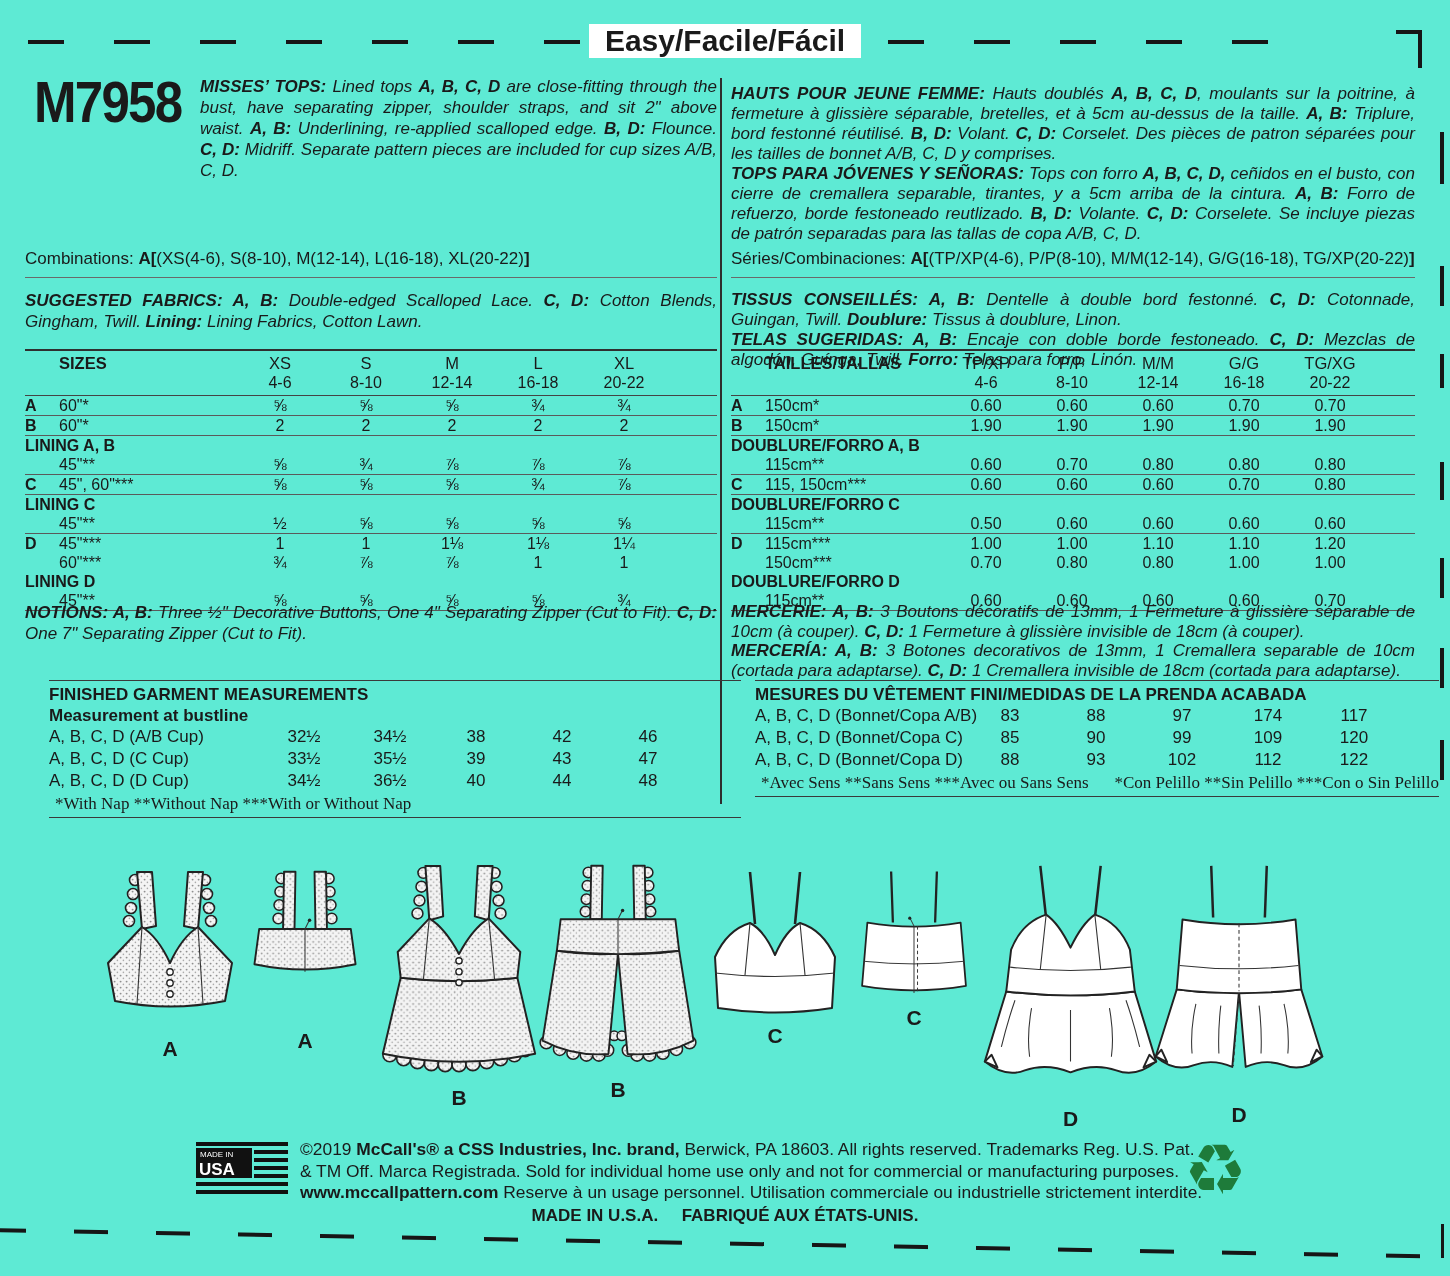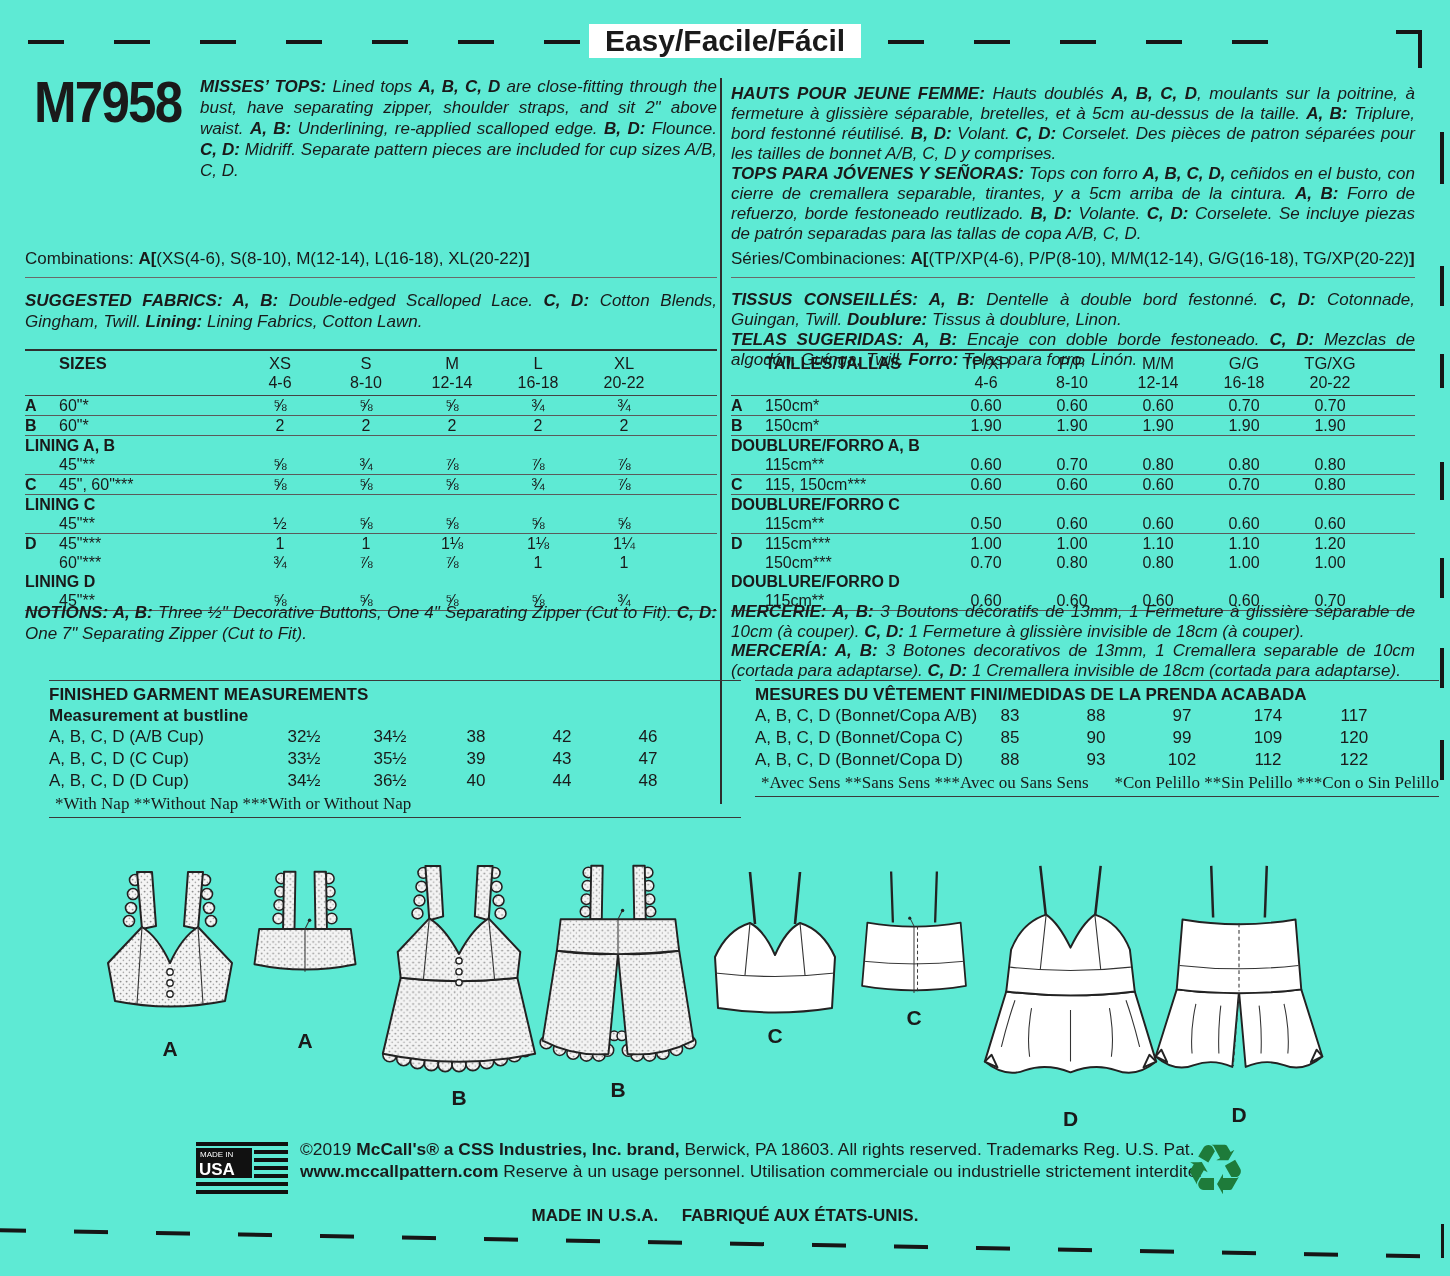--- a/index.html
+++ b/index.html
@@ -592,20 +592,21 @@
     <rect x="58" y="24" width="34" height="4" fill="#111"></rect>
     <rect x="58" y="32" width="34" height="4" fill="#111"></rect>
     <rect x="0" y="40" width="92" height="4" fill="#111"></rect>
     <rect x="0" y="48" width="92" height="4" fill="#111"></rect>
     <text x="4" y="15" fill="#fff" font-size="8" font-family="Liberation Sans, sans-serif">MADE IN</text>
     <text x="3" y="33" fill="#fff" font-size="17" font-weight="bold" font-family="Liberation Sans, sans-serif">USA</text>
   </svg>
 
   <div class="abs" style="left:300px;top:1139px;width:890px;">
     <div class="copy"><span>©2019 </span><b>McCall's® a CSS Industries, Inc. brand,</b><span> Berwick, PA 18603. All rights reserved. Trademarks Reg. U.S. Pat.</span></div>
+    <div class="copy"><span>&amp; TM Off. Marca Registrada. Sold for individual home use only and not for commercial or manufacturing purposes.</span></div>
     <div class="copy"><b>www.mccallpattern.com</b><span>  Reserve à un usage personnel. Utilisation commerciale ou industrielle strictement interdite.</span></div>
   </div>
 
   <div class="abs recycle" style="left:1184px;top:1134px;color:#1e7b3a;">♻</div>
 
   <div class="abs madeline">
     <span>MADE IN U.S.A.</span>
     <span style="display:inline-block;width:14px"></span>
     <span>FABRIQUÉ AUX ÉTATS-UNIS.</span>
   </div>

